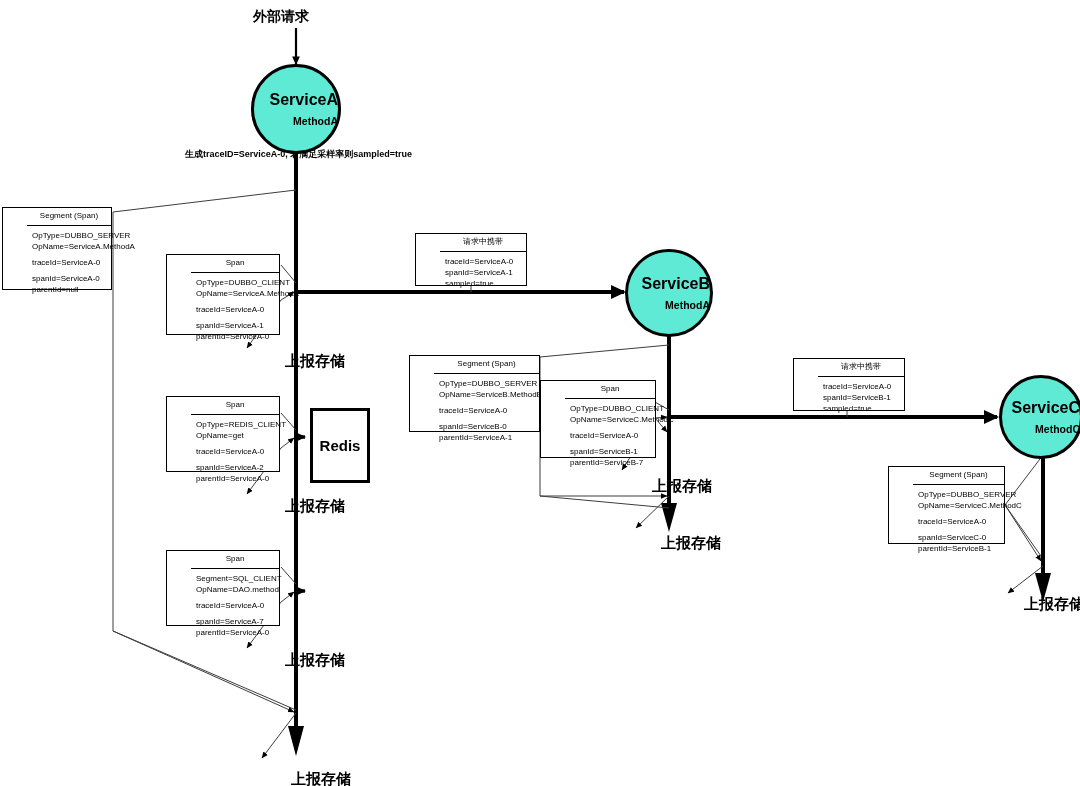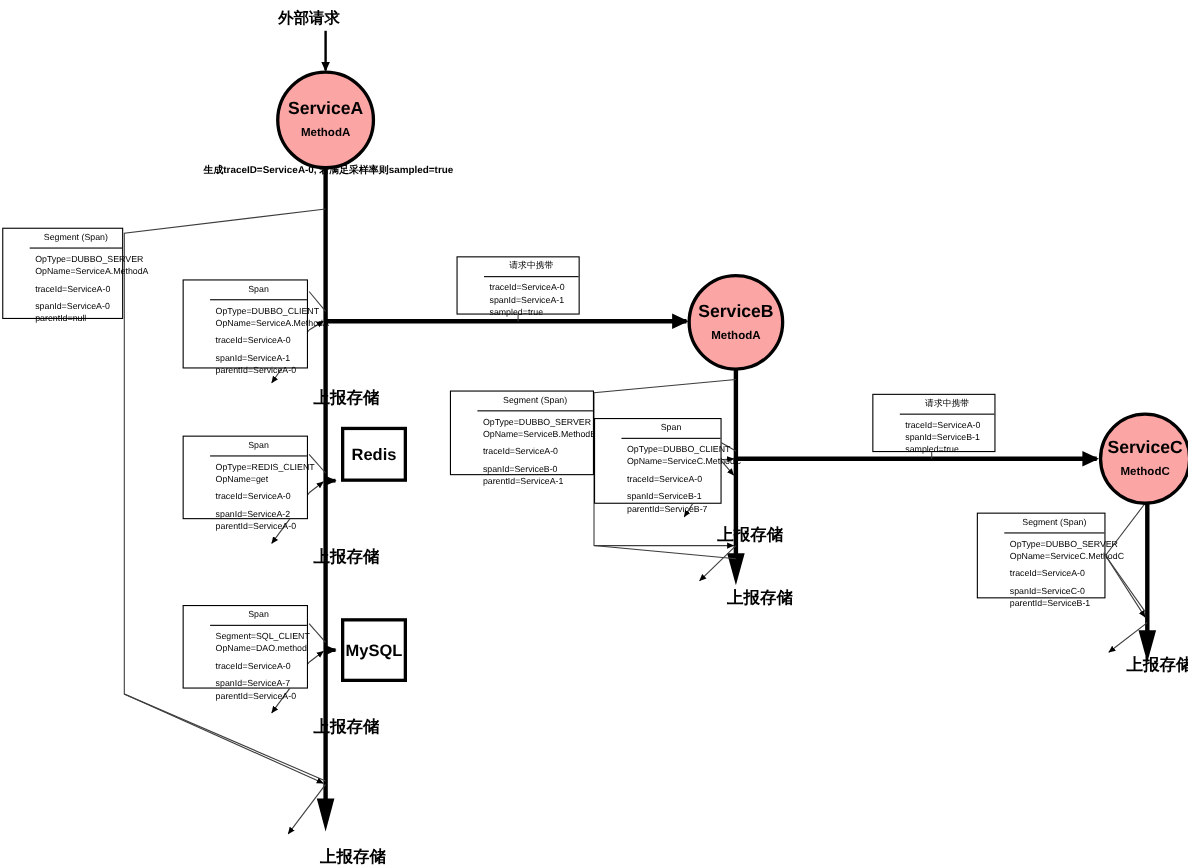--- a/index.html
+++ b/index.html
@@ -2,22 +2,22 @@
 <html><head>
 <meta charset="utf-8">
 <style>
   html,body{margin:0;padding:0;background:#ffffff;}
   body{width:1080px;height:786px;font-family:"Liberation Sans","DejaVu Sans",sans-serif;color:#000;}
   #stage{position:relative;width:1080px;height:786px;overflow:hidden;}
   svg.layer{position:absolute;left:0;top:0;width:1080px;height:786px;}
 
   .node-circle{
     position:absolute;border:3px solid #000;border-radius:50%;
-    background:#fca5a5;display:flex;flex-direction:column;
-    align-items:center;justify-content:center;box-sizing:border-box;
+    background:#5eead4;display:flex;flex-direction:column;
+    align-items:flex-end;justify-content:center;box-sizing:border-box;
   }
   .node-name{font-size:16px;font-weight:bold;line-height:1.1;}
   .node-method{font-size:10.5px;font-weight:bold;margin-top:6px;}
 
   .store-box{
     position:absolute;border:3px solid #000;background:#fff;
     display:flex;align-items:center;justify-content:center;
     font-size:15px;font-weight:bold;box-sizing:border-box;
   }
 
@@ -164,27 +164,24 @@
   <div class="node-circle" style="left:625px;top:249px;width:88px;height:88px;">
     <div class="node-name">ServiceB</div>
     <div class="node-method">MethodA</div>
   </div>
 
   <div class="node-circle" style="left:999px;top:375px;width:84px;height:84px;">
     <div class="node-name">ServiceC</div>
     <div class="node-method">MethodC</div>
   </div>
 
-  <div class="store-box" style="left:310px;top:388px;width:60px;height:50px;">
+  <div class="store-box" style="left:310px;top:408px;width:60px;height:75px;">
     <span>Redis</span>
   </div>
 
-  <div class="store-box" style="left:310px;top:562px;width:60px;height:58px;">
-    <span>MySQL</span>
-  </div>
 
   <div class="card" style="left:2px;top:207px;width:110px;height:83px;">
     <div class="card-title">Segment (Span)</div>
     <div class="card-body">
       <div class="grp">
         <div>OpType=DUBBO_SERVER</div>
         <div>OpName=ServiceA.MethodA</div>
       </div>
       <div class="grp">
         <div>traceId=ServiceA-0</div>

